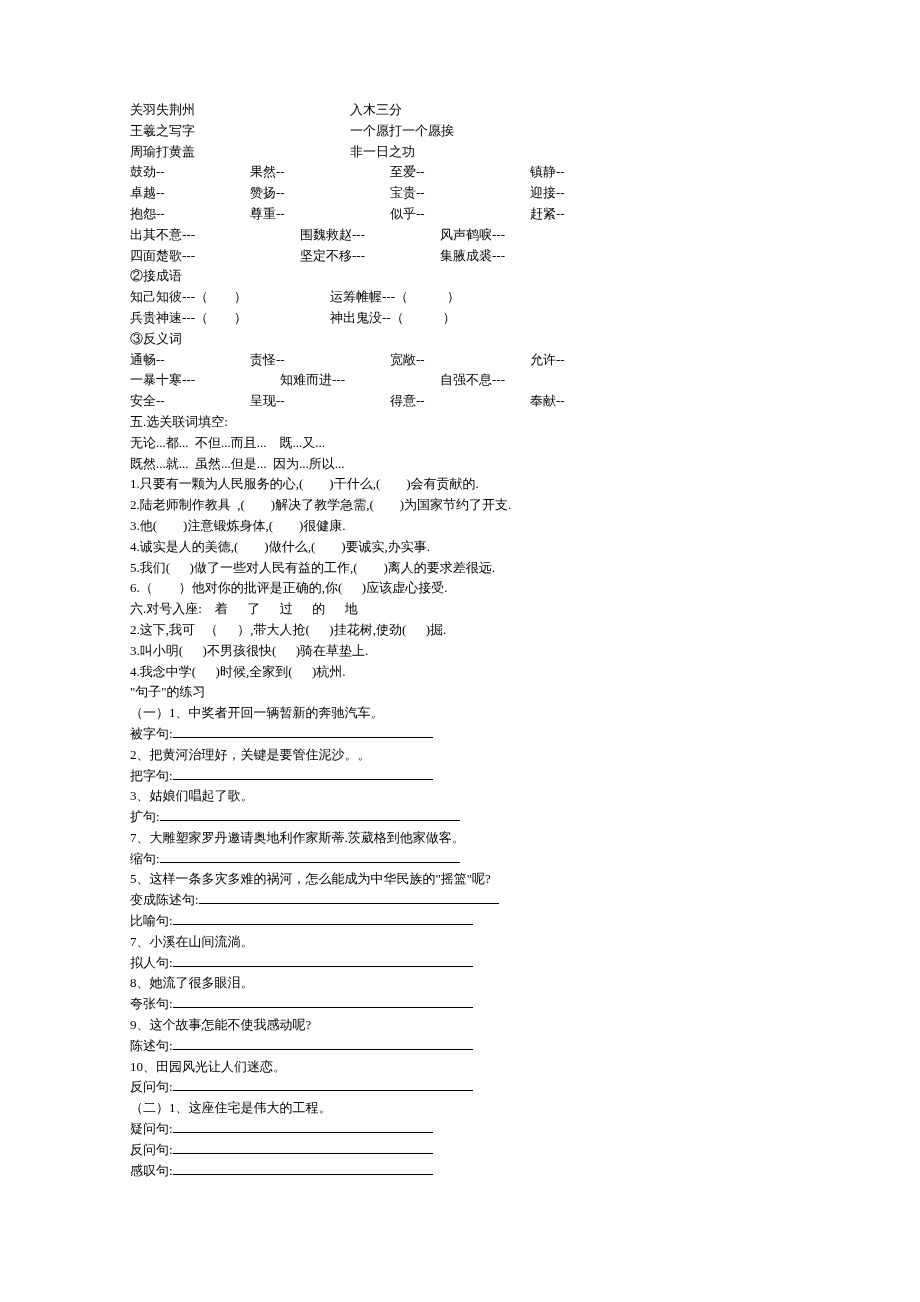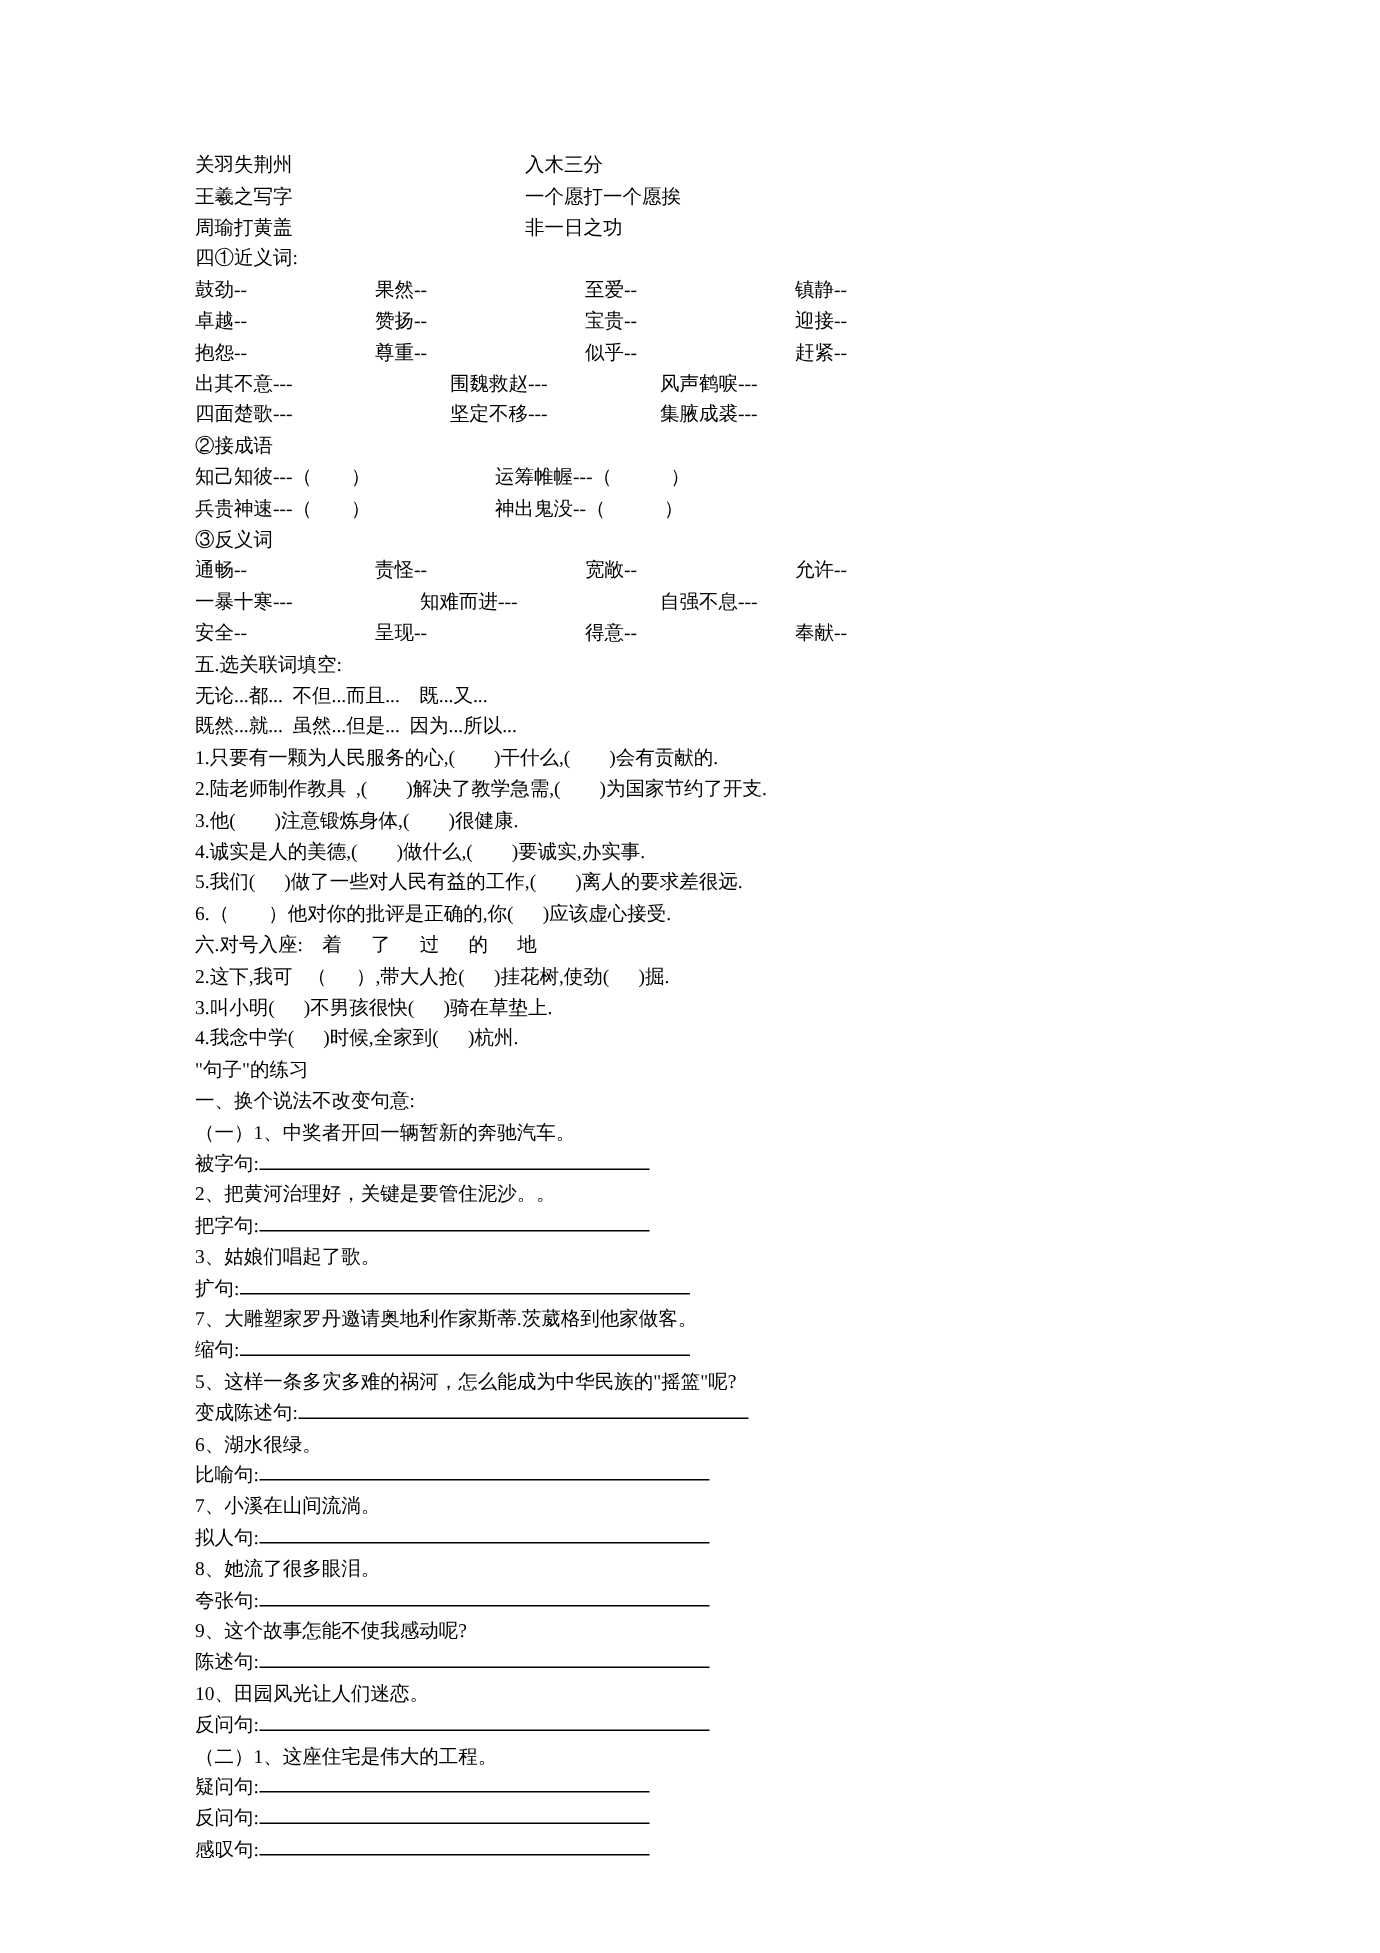--- a/index.html
+++ b/index.html
@@ -25,21 +25,20 @@
 </head>
 <body>
 
 <div>
   <div class="row"><span class="lbl" style="width:220px">关羽失荆州</span><span>入木三分</span></div>
   <div class="row"><span class="lbl" style="width:220px">王羲之写字</span><span>一个愿打一个愿挨</span></div>
   <div class="row"><span class="lbl" style="width:220px">周瑜打黄盖</span><span>非一日之功</span></div>
 </div>
 
 <div>
-  <div>四①近义词:</div>
   <div class="row"><span class="lbl" style="width:120px">鼓劲--</span><span class="lbl" style="width:140px">果然--</span><span class="lbl" style="width:140px">至爱--</span><span>镇静--</span></div>
   <div class="row"><span class="lbl" style="width:120px">卓越--</span><span class="lbl" style="width:140px">赞扬--</span><span class="lbl" style="width:140px">宝贵--</span><span>迎接--</span></div>
   <div class="row"><span class="lbl" style="width:120px">抱怨--</span><span class="lbl" style="width:140px">尊重--</span><span class="lbl" style="width:140px">似乎--</span><span>赶紧--</span></div>
 
   <div class="row"><span class="lbl" style="width:170px">出其不意---</span><span class="lbl" style="width:140px">围魏救赵---</span><span>风声鹤唳---</span></div>
   <div class="row"><span class="lbl" style="width:170px">四面楚歌---</span><span class="lbl" style="width:140px">坚定不移---</span><span>集腋成裘---</span></div>
 
   <div>②接成语</div>
   <div class="row"><span class="lbl" style="width:200px">知己知彼---（        ）</span><span>运筹帷幄---（            ）</span></div>
   <div class="row"><span class="lbl" style="width:200px">兵贵神速---（        ）</span><span>神出鬼没--（            ）</span></div>
@@ -68,33 +67,31 @@
   <div class="row">六.对号入座:    着      了      过      的      地</div>
   <div id="sec6-items">
       <div class="row">2.这下,我可   （      ）,带大人抢(      )挂花树,使劲(      )掘.</div>
       <div class="row">3.叫小明(      )不男孩很快(      )骑在草垫上.</div>
       <div class="row">4.我念中学(      )时候,全家到(      )杭州.</div>
     </div>
 </div>
 
 <div>
   <div>"句子"的练习</div>
-  <div>一、换个说法不改变句意:</div>
   <div>（一）1、中奖者开回一辆暂新的奔驰汽车。</div>
   <div id="g1-items">
       <div><span>被字句:</span><span class="blank" style="width: 260px;"></span></div>
       <div>2、把黄河治理好，关键是要管住泥沙。。</div>
       <div><span>把字句:</span><span class="blank" style="width: 260px;"></span></div>
       <div>3、姑娘们唱起了歌。</div>
       <div><span>扩句:</span><span class="blank" style="width: 300px;"></span></div>
       <div>7、大雕塑家罗丹邀请奥地利作家斯蒂.茨葳格到他家做客。</div>
       <div><span>缩句:</span><span class="blank" style="width: 300px;"></span></div>
       <div>5、这样一条多灾多难的祸河，怎么能成为中华民族的"摇篮"呢?</div>
       <div><span>变成陈述句:</span><span class="blank" style="width: 300px;"></span></div>
-      <div>6、湖水很绿。</div>
       <div><span>比喻句:</span><span class="blank" style="width: 300px;"></span></div>
       <div>7、小溪在山间流淌。</div>
       <div><span>拟人句:</span><span class="blank" style="width: 300px;"></span></div>
       <div>8、她流了很多眼泪。</div>
       <div><span>夸张句:</span><span class="blank" style="width: 300px;"></span></div>
       <div>9、这个故事怎能不使我感动呢?</div>
       <div><span>陈述句:</span><span class="blank" style="width: 300px;"></span></div>
       <div>10、田园风光让人们迷恋。</div>
       <div><span>反问句:</span><span class="blank" style="width: 300px;"></span></div>
     </div>

